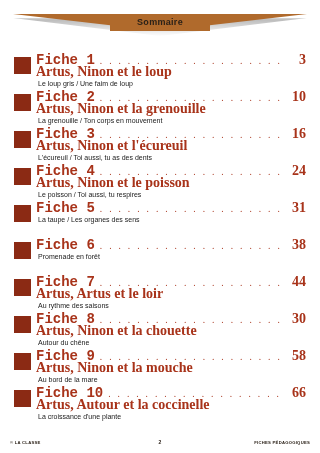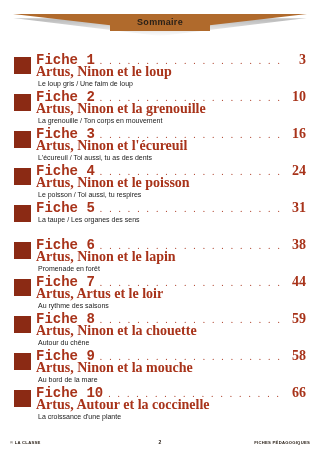--- a/index.html
+++ b/index.html
@@ -227,39 +227,38 @@
       </div>
       <div class="desc">La taupe / Les organes des sens</div>
     </div>
     <div class="entry">
       <span class="bullet"></span>
       <div class="row-top">
         <span class="fiche-label">Fiche 6</span>
         <span class="leader">. . . . . . . . . . . . . . . . . . . . . . . . . . . . . . . . . . . . . . . . . . . . . . . . . . . . . . . . . . . .</span>
         <span class="page-num">38</span>
       </div>
-      <div class="subtitle">Artus, Ninon et le lapin</div>
       <div class="desc">Promenade en forêt</div>
     </div>
     <div class="entry">
       <span class="bullet"></span>
       <div class="row-top">
         <span class="fiche-label">Fiche 7</span>
         <span class="leader">. . . . . . . . . . . . . . . . . . . . . . . . . . . . . . . . . . . . . . . . . . . . . . . . . . . . . . . . . . . .</span>
         <span class="page-num">44</span>
       </div>
       <div class="subtitle">Artus, Artus et le loir</div>
       <div class="desc">Au rythme des saisons</div>
     </div>
     <div class="entry">
       <span class="bullet"></span>
       <div class="row-top">
         <span class="fiche-label">Fiche 8</span>
         <span class="leader">. . . . . . . . . . . . . . . . . . . . . . . . . . . . . . . . . . . . . . . . . . . . . . . . . . . . . . . . . . . .</span>
-        <span class="page-num">59</span>
+        <span class="page-num">30</span>
       </div>
       <div class="subtitle">Artus, Ninon et la chouette</div>
       <div class="desc">Autour du chêne</div>
     </div>
     <div class="entry">
       <span class="bullet"></span>
       <div class="row-top">
         <span class="fiche-label">Fiche 9</span>
         <span class="leader">. . . . . . . . . . . . . . . . . . . . . . . . . . . . . . . . . . . . . . . . . . . . . . . . . . . . . . . . . . . .</span>
         <span class="page-num">58</span>

